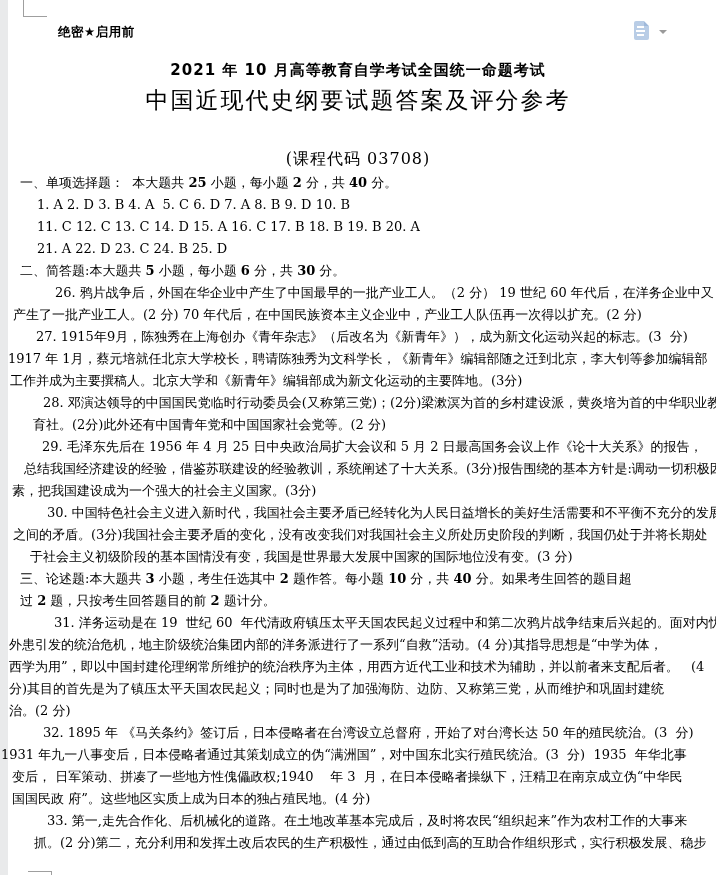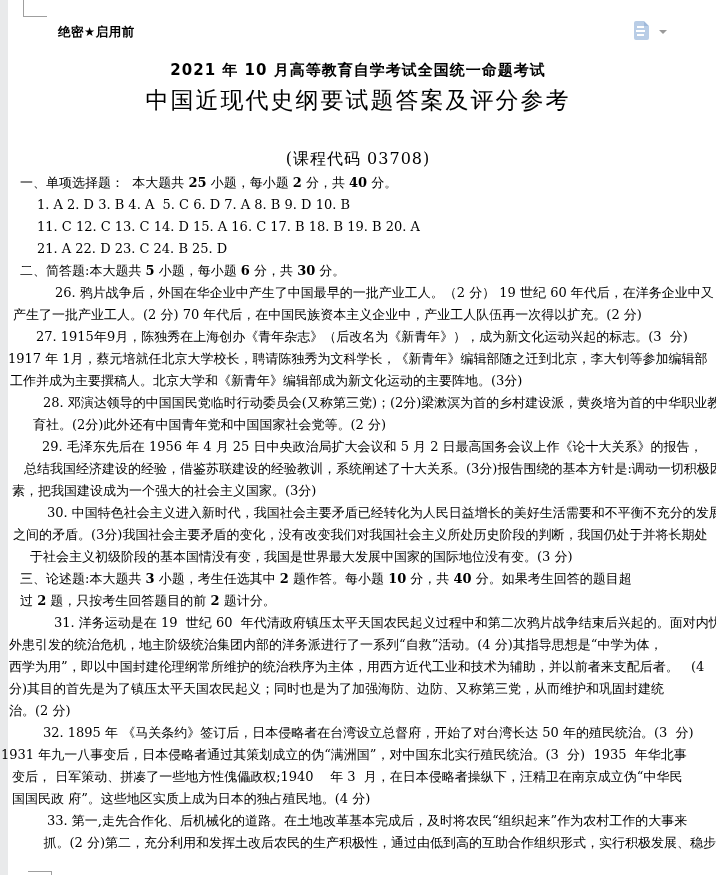--- a/index.html
+++ b/index.html
@@ -90,15 +90,15 @@
       <div class="line" style="padding-left: 45px; margin-left: 9px;">31. 洋务运动是在 19  世纪 60  年代清政府镇压太平天国农民起义过程中和第二次鸦片战争结束后兴起的。面对内忧</div>
       <div class="line" style="padding-left: 9px;">外患引发的统治危机，地主阶级统治集团内部的洋务派进行了一系列“自救”活动。(4 分)其指导思想是“中学为体，</div>
       <div class="line" style="padding-left: 9px;">西学为用”，即以中国封建伦理纲常所维护的统治秩序为主体，用西方近代工业和技术为辅助，并以前者来支配后者。   (4</div>
       <div class="line" style="padding-left: 9px;">分)其目的首先是为了镇压太平天国农民起义；同时也是为了加强海防、边防、又称第三党，从而维护和巩固封建统</div>
       <div class="line" style="padding-left: 9px;">治。(2 分)</div>
       <div class="line" style="padding-left: 43px;">32. 1895 年 《马关条约》签订后，日本侵略者在台湾设立总督府，开始了对台湾长达 50 年的殖民统治。(3  分)</div>
       <div class="line" style="padding-left: 1px;">1931 年九一八事变后，日本侵略者通过其策划成立的伪“满洲国”，对中国东北实行殖民统治。(3  分)  1935  年华北事</div>
       <div class="line" style="padding-left: 12px;">变后， 日军策动、拼凑了一些地方性傀儡政权;1940    年 3  月，在日本侵略者操纵下，汪精卫在南京成立伪“中华民</div>
       <div class="line" style="padding-left: 12px;">国国民政 府”。这些地区实质上成为日本的独占殖民地。(4 分)</div>
       <div class="line" style="padding-left: 47px;">33. 第一,走先合作化、后机械化的道路。在土地改革基本完成后，及时将农民“组织起来”作为农村工作的大事来</div>
-      <div class="line" style="padding-left: 34px; text-align: right;">抓。(2 分)第二，充分利用和发挥土改后农民的生产积极性，通过由低到高的互助合作组织形式，实行积极发展、稳步</div>
+      <div class="line" style="padding-left: 34px;">抓。(2 分)第二，充分利用和发挥土改后农民的生产积极性，通过由低到高的互助合作组织形式，实行积极发展、稳步</div>
     </div>
 </div>
 
 </body></html>

